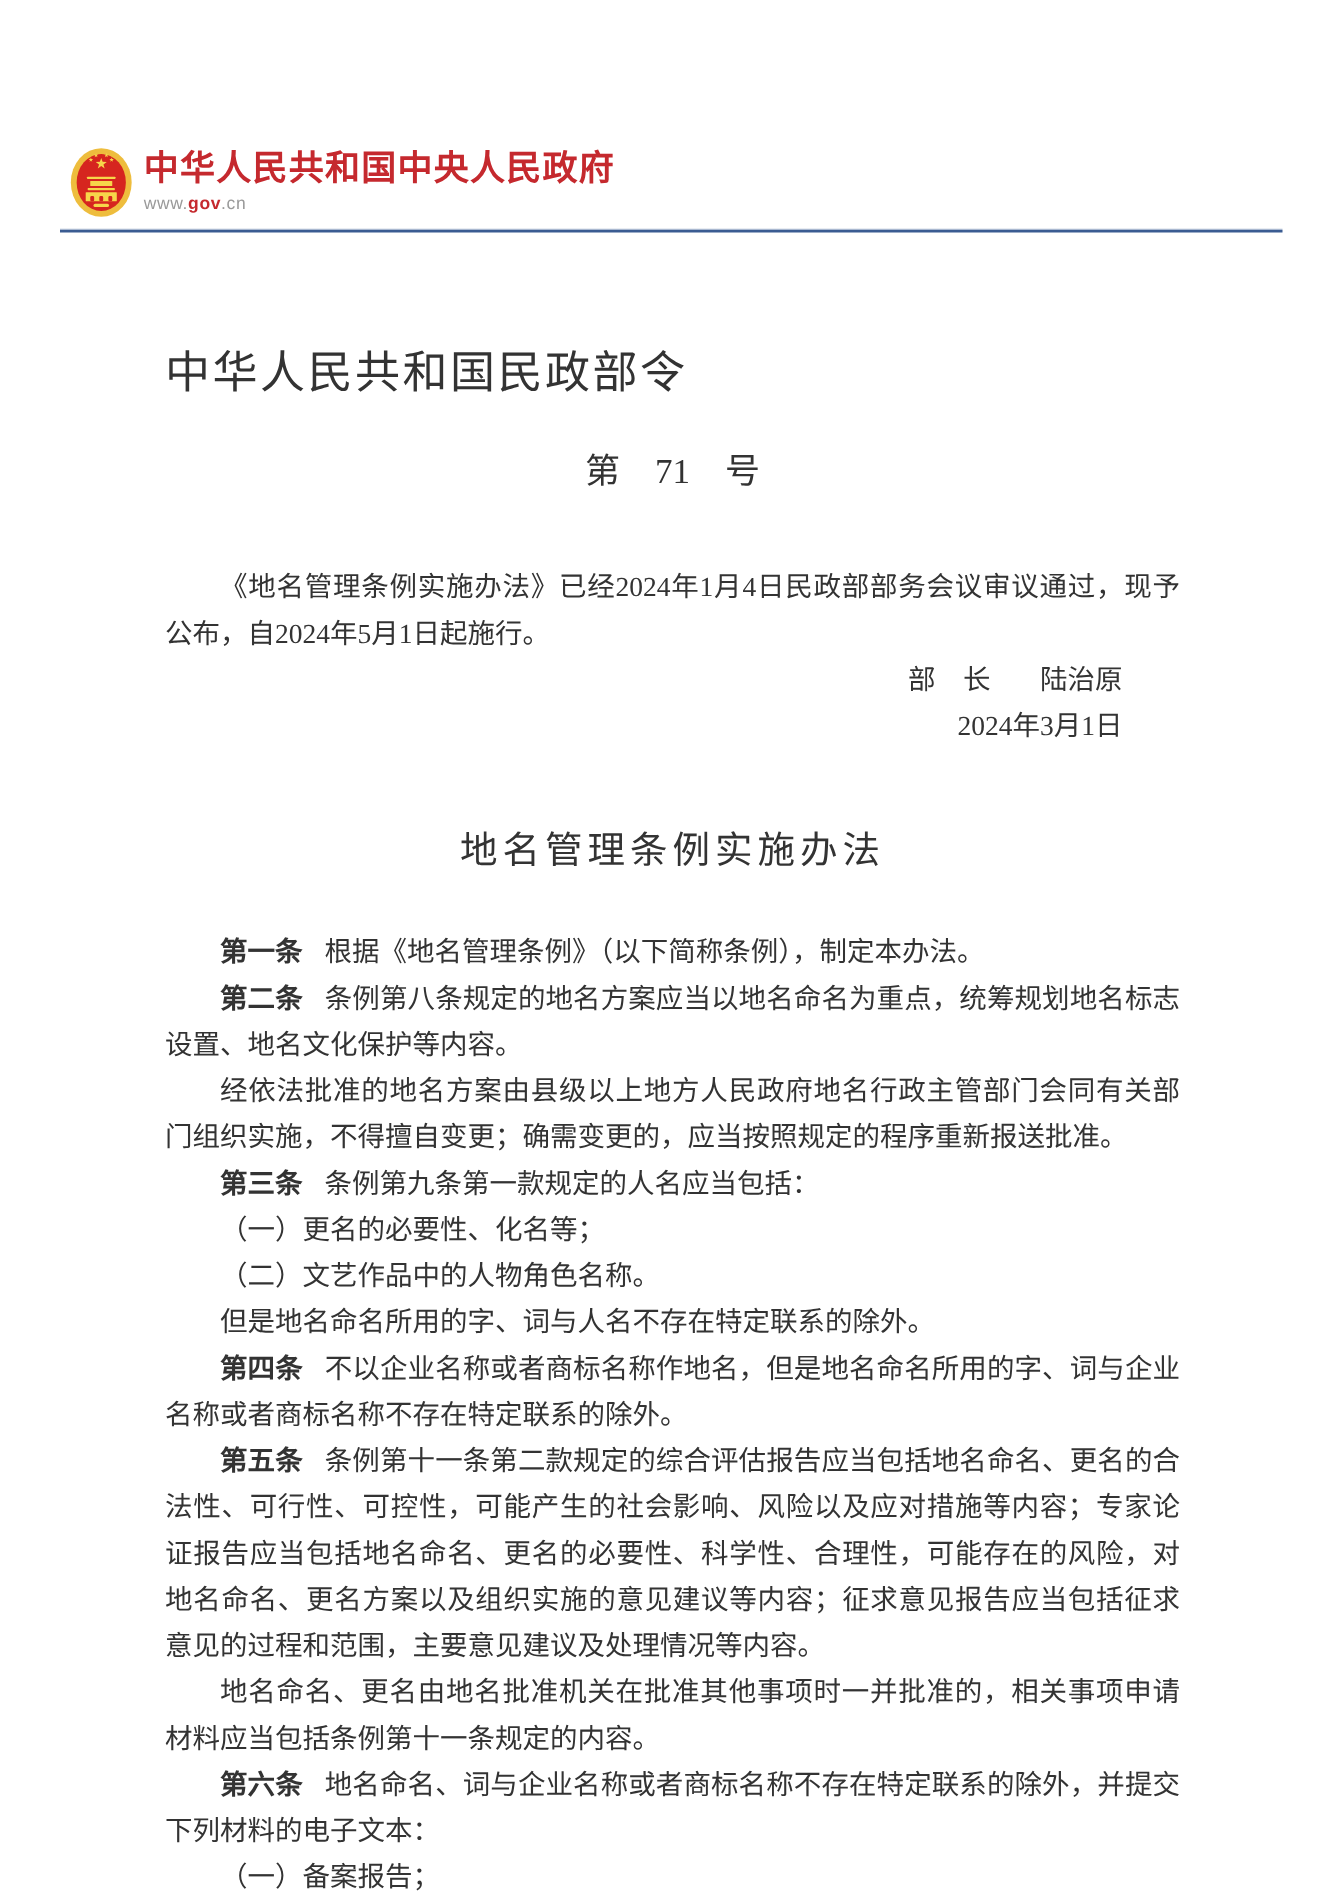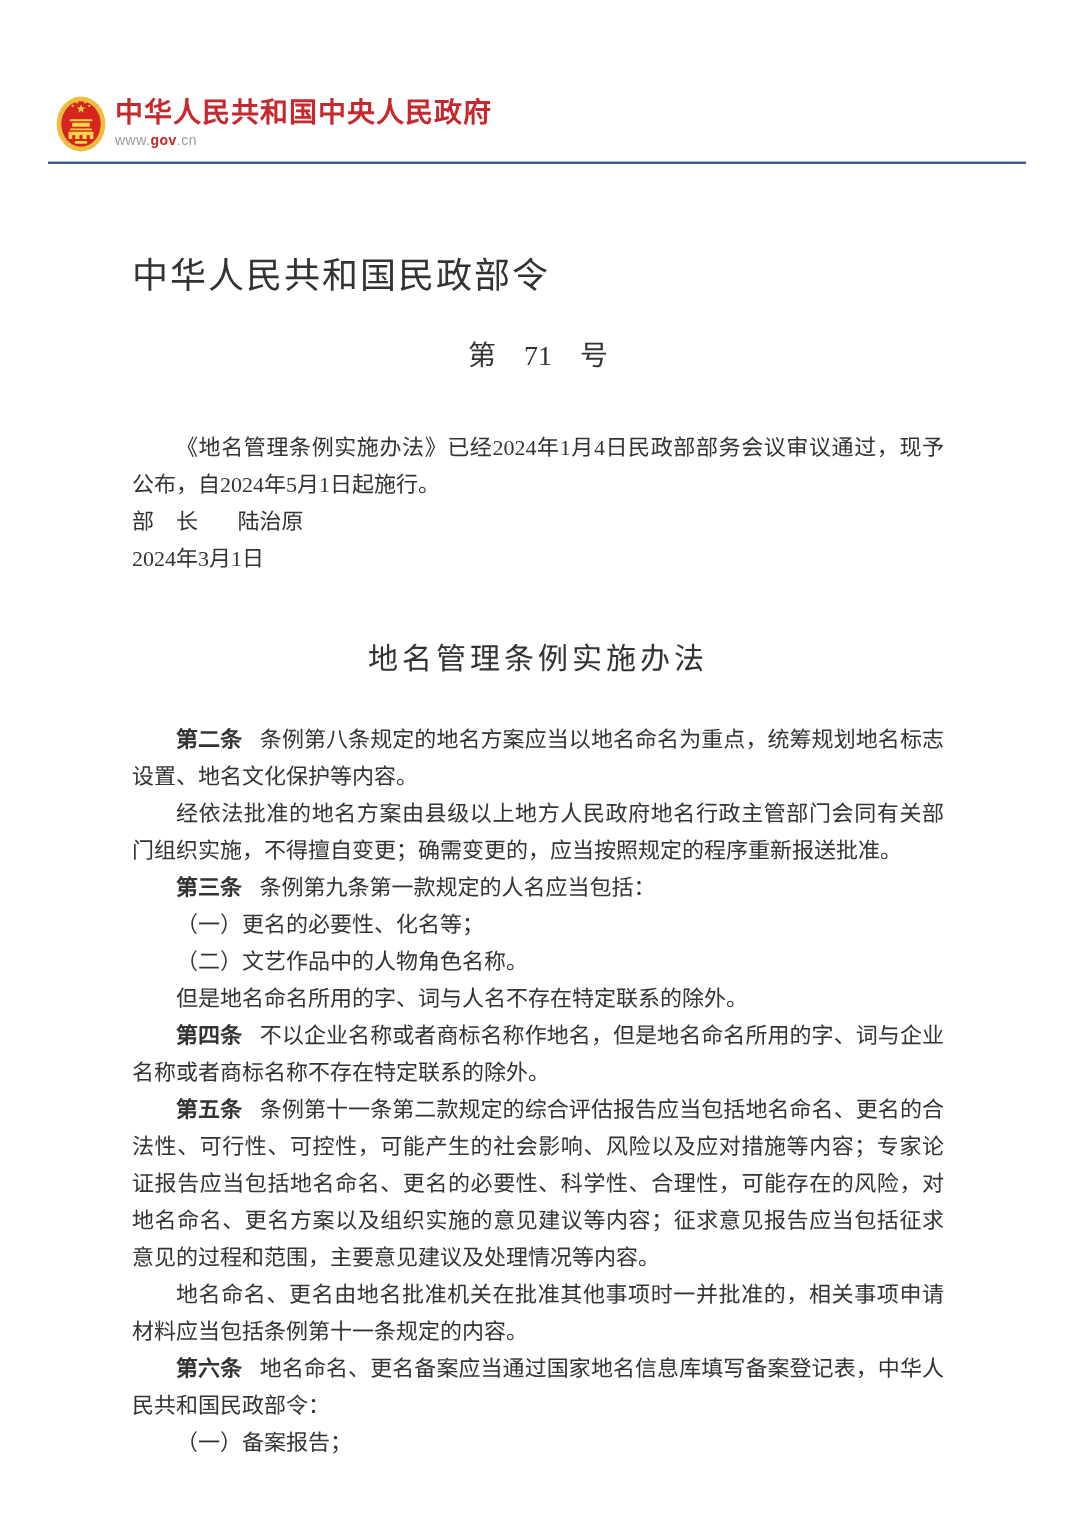--- a/index.html
+++ b/index.html
@@ -14,20 +14,21 @@
     color: var(--body-text, #333333);
   }
 
   
   .site-header { padding-top: 95px; }
   .header-row {
     display: flex;
     align-items: flex-start;
     margin-left: 55px;
     height: 62px;
+    margin-top: 22px;
   }
   .emblem { width: 52px; height: 58px; display: inline-block; flex: 0 0 auto; }
   .brand { margin-left: 8px; padding-top: 2px; font-family: "Liberation Sans", "DejaVu Sans", sans-serif; }
   .brand-title {
     font-size: 28px;
     font-weight: bold;
     color: var(--brand-red, #c5292e);
     letter-spacing: 1px;
     line-height: 32px;
   }
@@ -68,21 +69,21 @@
     line-height: 24px;
   }
   .announce {
     margin-top: 61px;
     font-size: 22px;
     line-height: 37px;
     text-align: justify;
     text-indent: 2em;
   }
   .sig { padding-right: 46px; font-size: 22px; line-height: 37px; }
-  .sig-line { text-align: left; }
+  .sig-line { text-align: right; }
   .sig-gap { display: inline-block; width: 1.8em; }
   h2.section-title {
     margin-top: 62px;
     margin-bottom: 42px;
     text-align: center;
     font-size: 30px;
     font-weight: normal;
     letter-spacing: 4px;
     line-height: 40px;
   }
@@ -138,38 +139,39 @@
     <p class="announce">《地名管理条例实施办法》已经2024年1月4日民政部部务会议审议通过，现予公布，自2024年5月1日起施行。</p>
 
     <div class="sig">
       <div class="sig-line"><span>部　长</span><span class="sig-gap"></span><span>陆治原</span></div>
       <div class="sig-line">2024年3月1日</div>
     </div>
 
     <h2 class="section-title">地名管理条例实施办法</h2>
 
     <div>
+  <p class="article"><b class="art-label">第一条</b><span>根据《地名管理条例》（以下简称条例），制定本办法。</span></p>
 
   <p class="article"><b class="art-label">第二条</b><span>条例第八条规定的地名方案应当以地名命名为重点，统筹规划地名标志设置、地名文化保护等内容。</span></p>
 
   <p class="article"><span>经依法批准的地名方案由县级以上地方人民政府地名行政主管部门会同有关部门组织实施，不得擅自变更；确需变更的，应当按照规定的程序重新报送批准。</span></p>
 
   <p class="article"><b class="art-label">第三条</b><span>条例第九条第一款规定的人名应当包括：</span></p>
 
   <p class="article"><span>（一）更名的必要性、化名等；</span></p>
 
   <p class="article"><span>（二）文艺作品中的人物角色名称。</span></p>
 
   <p class="article"><span>但是地名命名所用的字、词与人名不存在特定联系的除外。</span></p>
 
   <p class="article"><b class="art-label">第四条</b><span>不以企业名称或者商标名称作地名，但是地名命名所用的字、词与企业名称或者商标名称不存在特定联系的除外。</span></p>
 
   <p class="article"><b class="art-label">第五条</b><span>条例第十一条第二款规定的综合评估报告应当包括地名命名、更名的合法性、可行性、可控性，可能产生的社会影响、风险以及应对措施等内容；专家论证报告应当包括地名命名、更名的必要性、科学性、合理性，可能存在的风险，对地名命名、更名方案以及组织实施的意见建议等内容；征求意见报告应当包括征求意见的过程和范围，主要意见建议及处理情况等内容。</span></p>
 
   <p class="article"><span>地名命名、更名由地名批准机关在批准其他事项时一并批准的，相关事项申请材料应当包括条例第十一条规定的内容。</span></p>
 
-  <p class="article"><b class="art-label">第六条</b><span>地名命名、更名备案应当通过国家地名信息库填写备案登记表，中华人民共和国民政部令：</span></p>
+  <p class="article"><b class="art-label">第六条</b><span>地名命名、词与企业名称或者商标名称不存在特定联系的除外，并提交下列材料的电子文本：</span></p>
 
   <p class="article"><span>（一）备案报告；</span></p>
 </div>
   </main>
 
 </div>
 
 </body></html>

